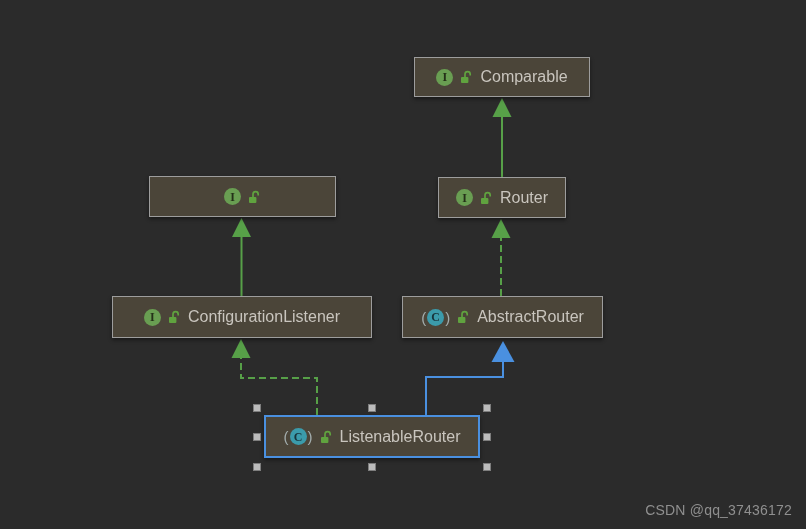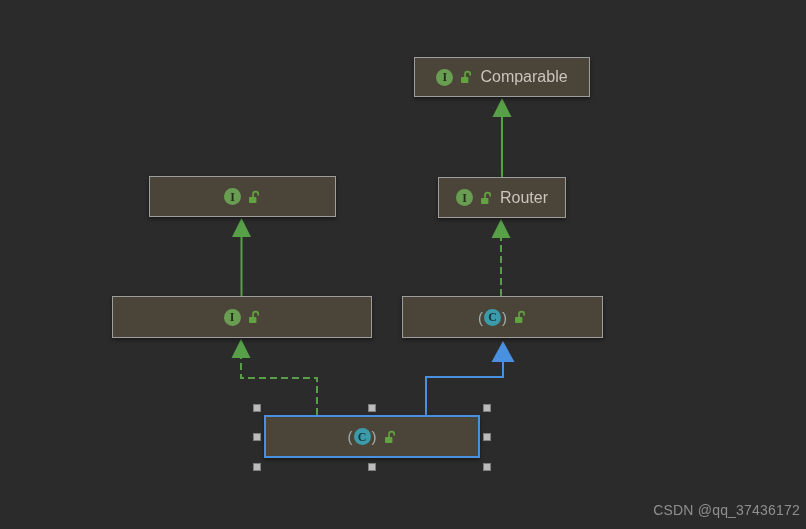--- a/index.html
+++ b/index.html
@@ -47,21 +47,21 @@
   .handle{
     position:absolute;
     width:8px;height:8px;
     background:#bcbcbc;
     border:1px solid #7e7e7e;
     box-sizing:border-box;
   }
 
   .watermark{
     position:absolute;
-    right:6px;bottom:11px;
+    right:14px;bottom:11px;
     color:#8f8f8f;
     font-size:14px;
     letter-spacing:.2px;
   }
 </style>
 </head>
 <body>
 
 <div class="canvas">
 
@@ -118,40 +118,43 @@
     </svg>
     <span class="label">Router</span>
   </div>
 
   <div class="node" style="left:112px;top:296px;width:260px;height:42px">
     <span class="icon-circ iface-circ">I</span>
     <svg class="lock-icon" width="13" height="14" viewBox="0 0 13 14">
       <path d="M5 7 V4.2 A2.6 2.6 0 0 1 10.2 4.2 V5.6" fill="none" stroke="#60a33f" stroke-width="1.7"></path>
       <rect x="1" y="7" width="7.4" height="6" rx="1" fill="#60a33f"></rect>
     </svg>
+    <span class="label">ConfigurationListener</span>
   </div>
 
   <div class="node" style="left:402px;top:296px;width:201px;height:42px">
     <span class="paren-wrap">
       <span class="icon-circ class-circ">C</span>
     </span>
     <svg class="lock-icon" width="13" height="14" viewBox="0 0 13 14">
       <path d="M5 7 V4.2 A2.6 2.6 0 0 1 10.2 4.2 V5.6" fill="none" stroke="#60a33f" stroke-width="1.7"></path>
       <rect x="1" y="7" width="7.4" height="6" rx="1" fill="#60a33f"></rect>
     </svg>
+    <span class="label">AbstractRouter</span>
   </div>
 
   <div class="node selected" style="left:264px;top:415px;width:216px;height:43px">
     <span class="paren-wrap">
       <span class="icon-circ class-circ">C</span>
     </span>
     <svg class="lock-icon" width="13" height="14" viewBox="0 0 13 14">
       <path d="M5 7 V4.2 A2.6 2.6 0 0 1 10.2 4.2 V5.6" fill="none" stroke="#60a33f" stroke-width="1.7"></path>
       <rect x="1" y="7" width="7.4" height="6" rx="1" fill="#60a33f"></rect>
     </svg>
+    <span class="label">ListenableRouter</span>
   </div>
 
   <div class="handle" style="left:253px;top:404px"></div>
   <div class="handle" style="left:368px;top:404px"></div>
   <div class="handle" style="left:483px;top:404px"></div>
   <div class="handle" style="left:253px;top:433px"></div>
   <div class="handle" style="left:483px;top:433px"></div>
   <div class="handle" style="left:253px;top:463px"></div>
   <div class="handle" style="left:368px;top:463px"></div>
   <div class="handle" style="left:483px;top:463px"></div>

